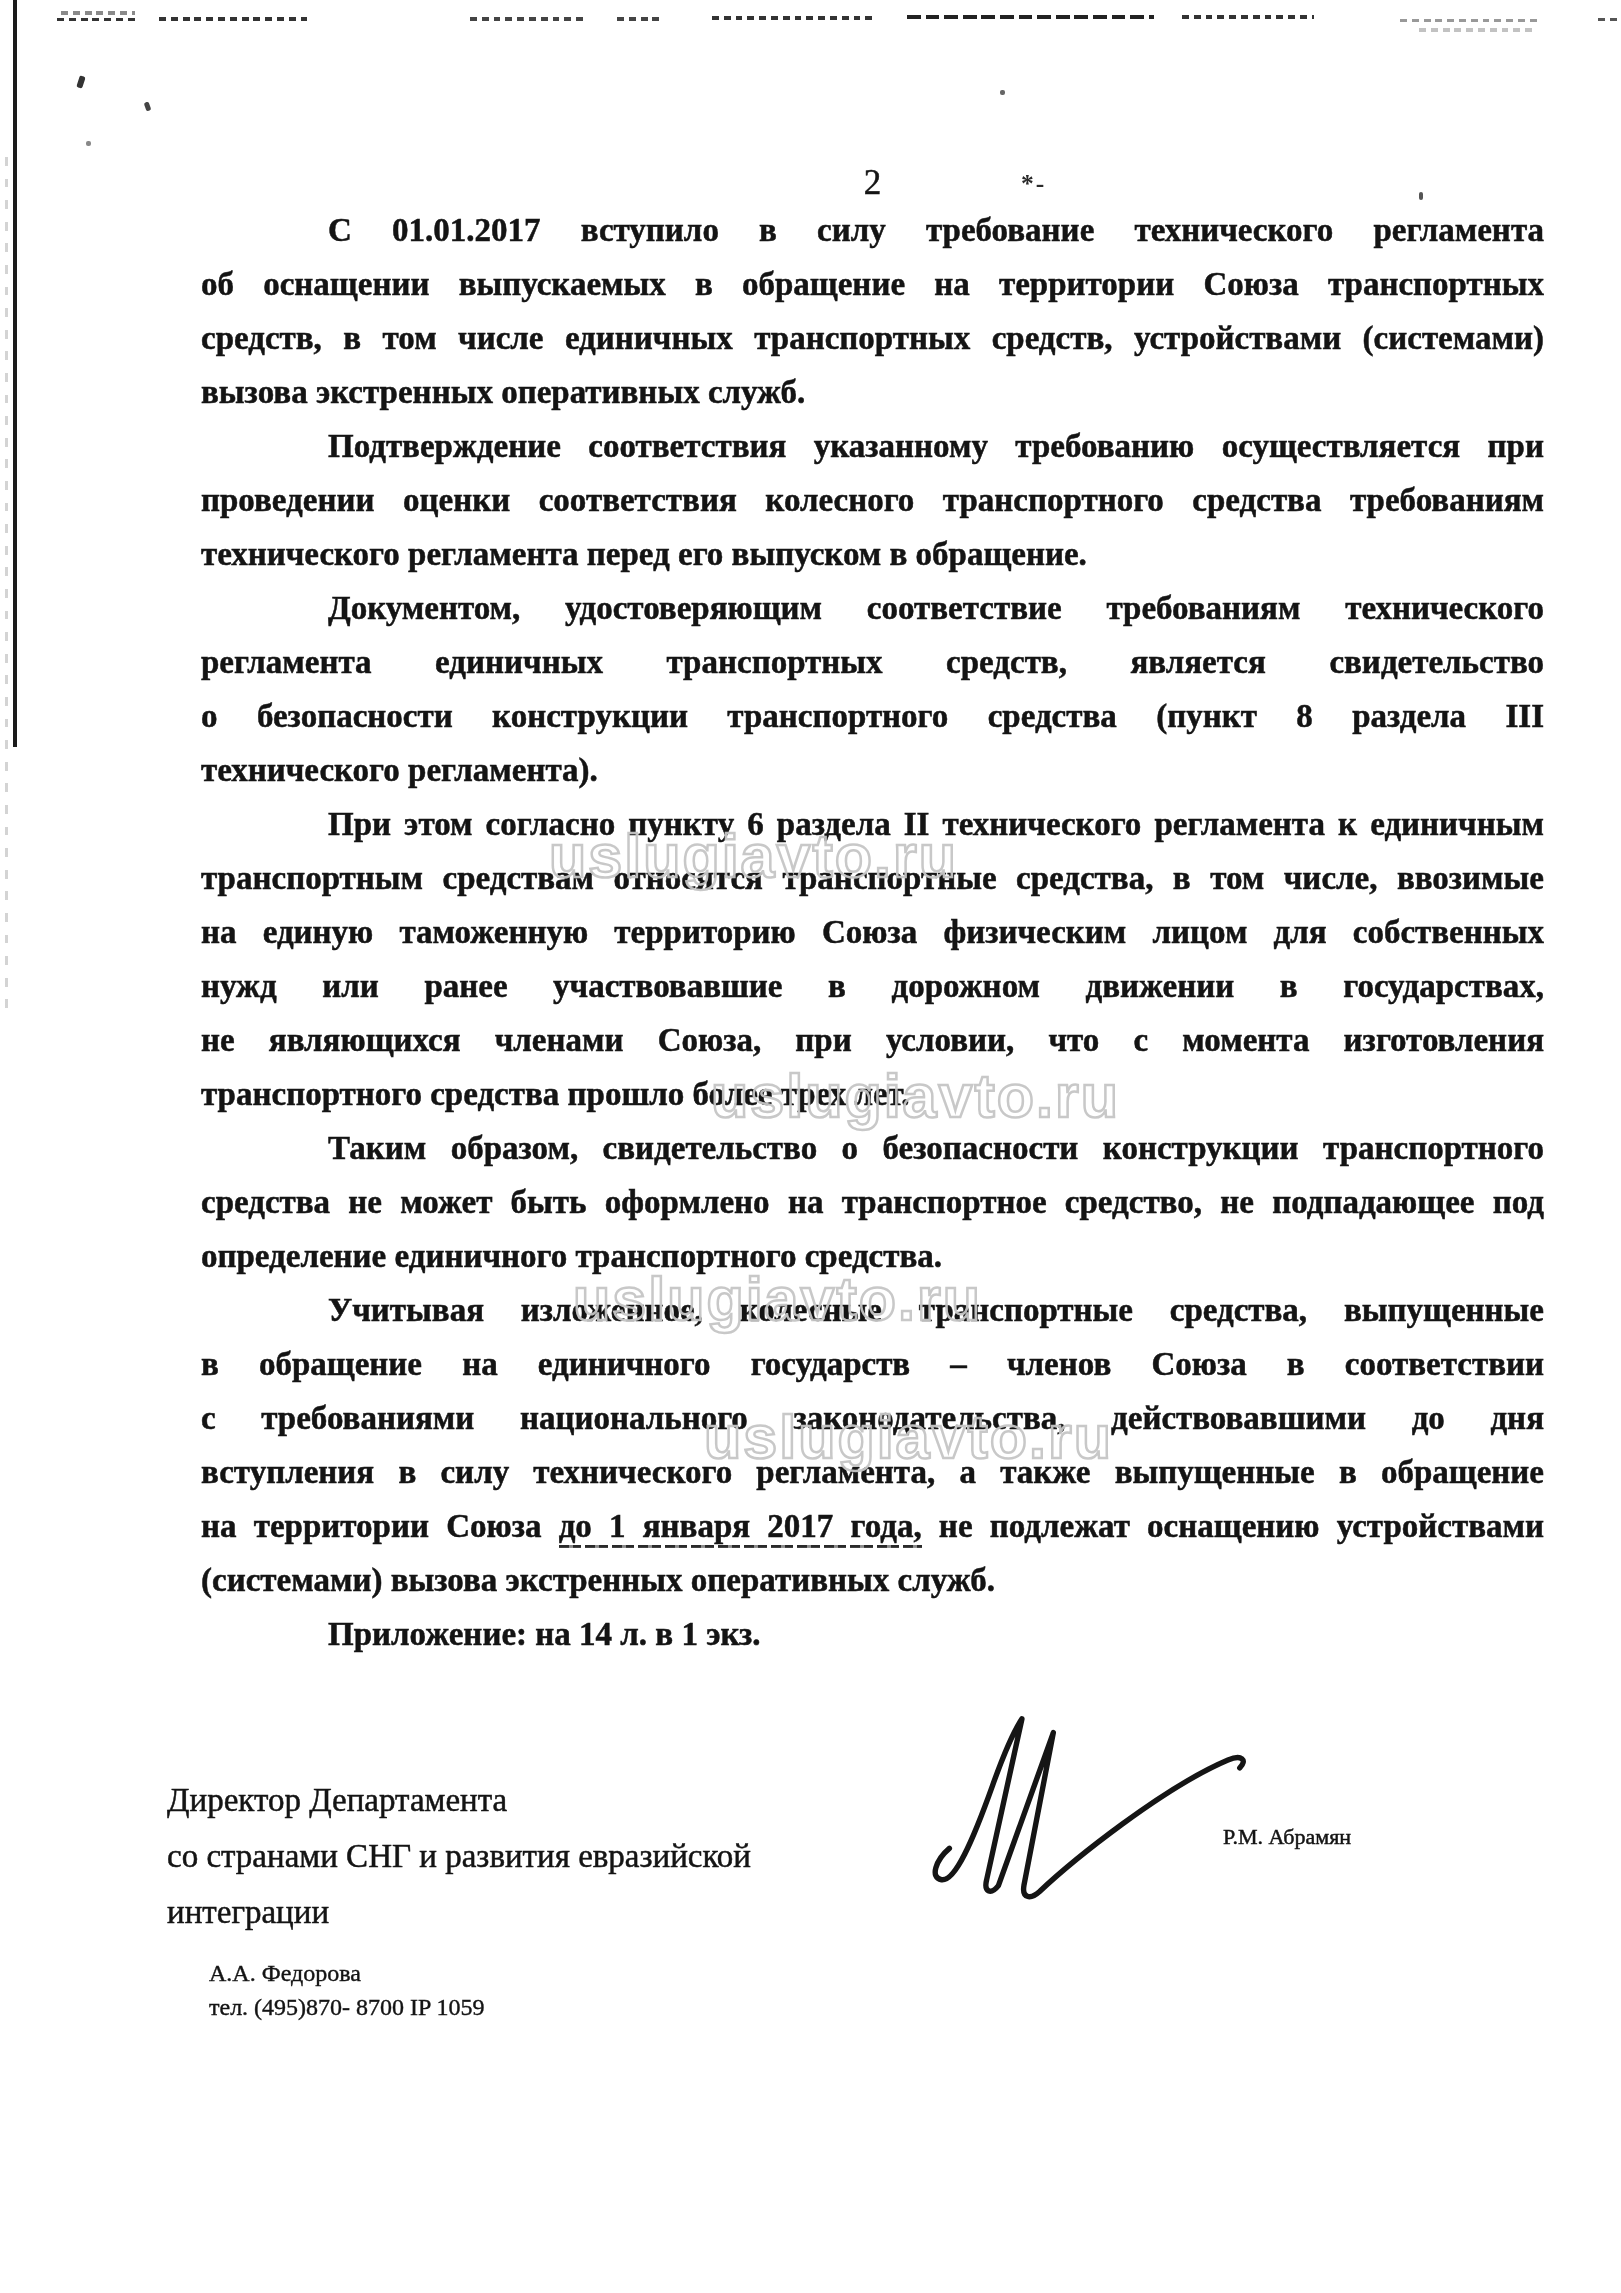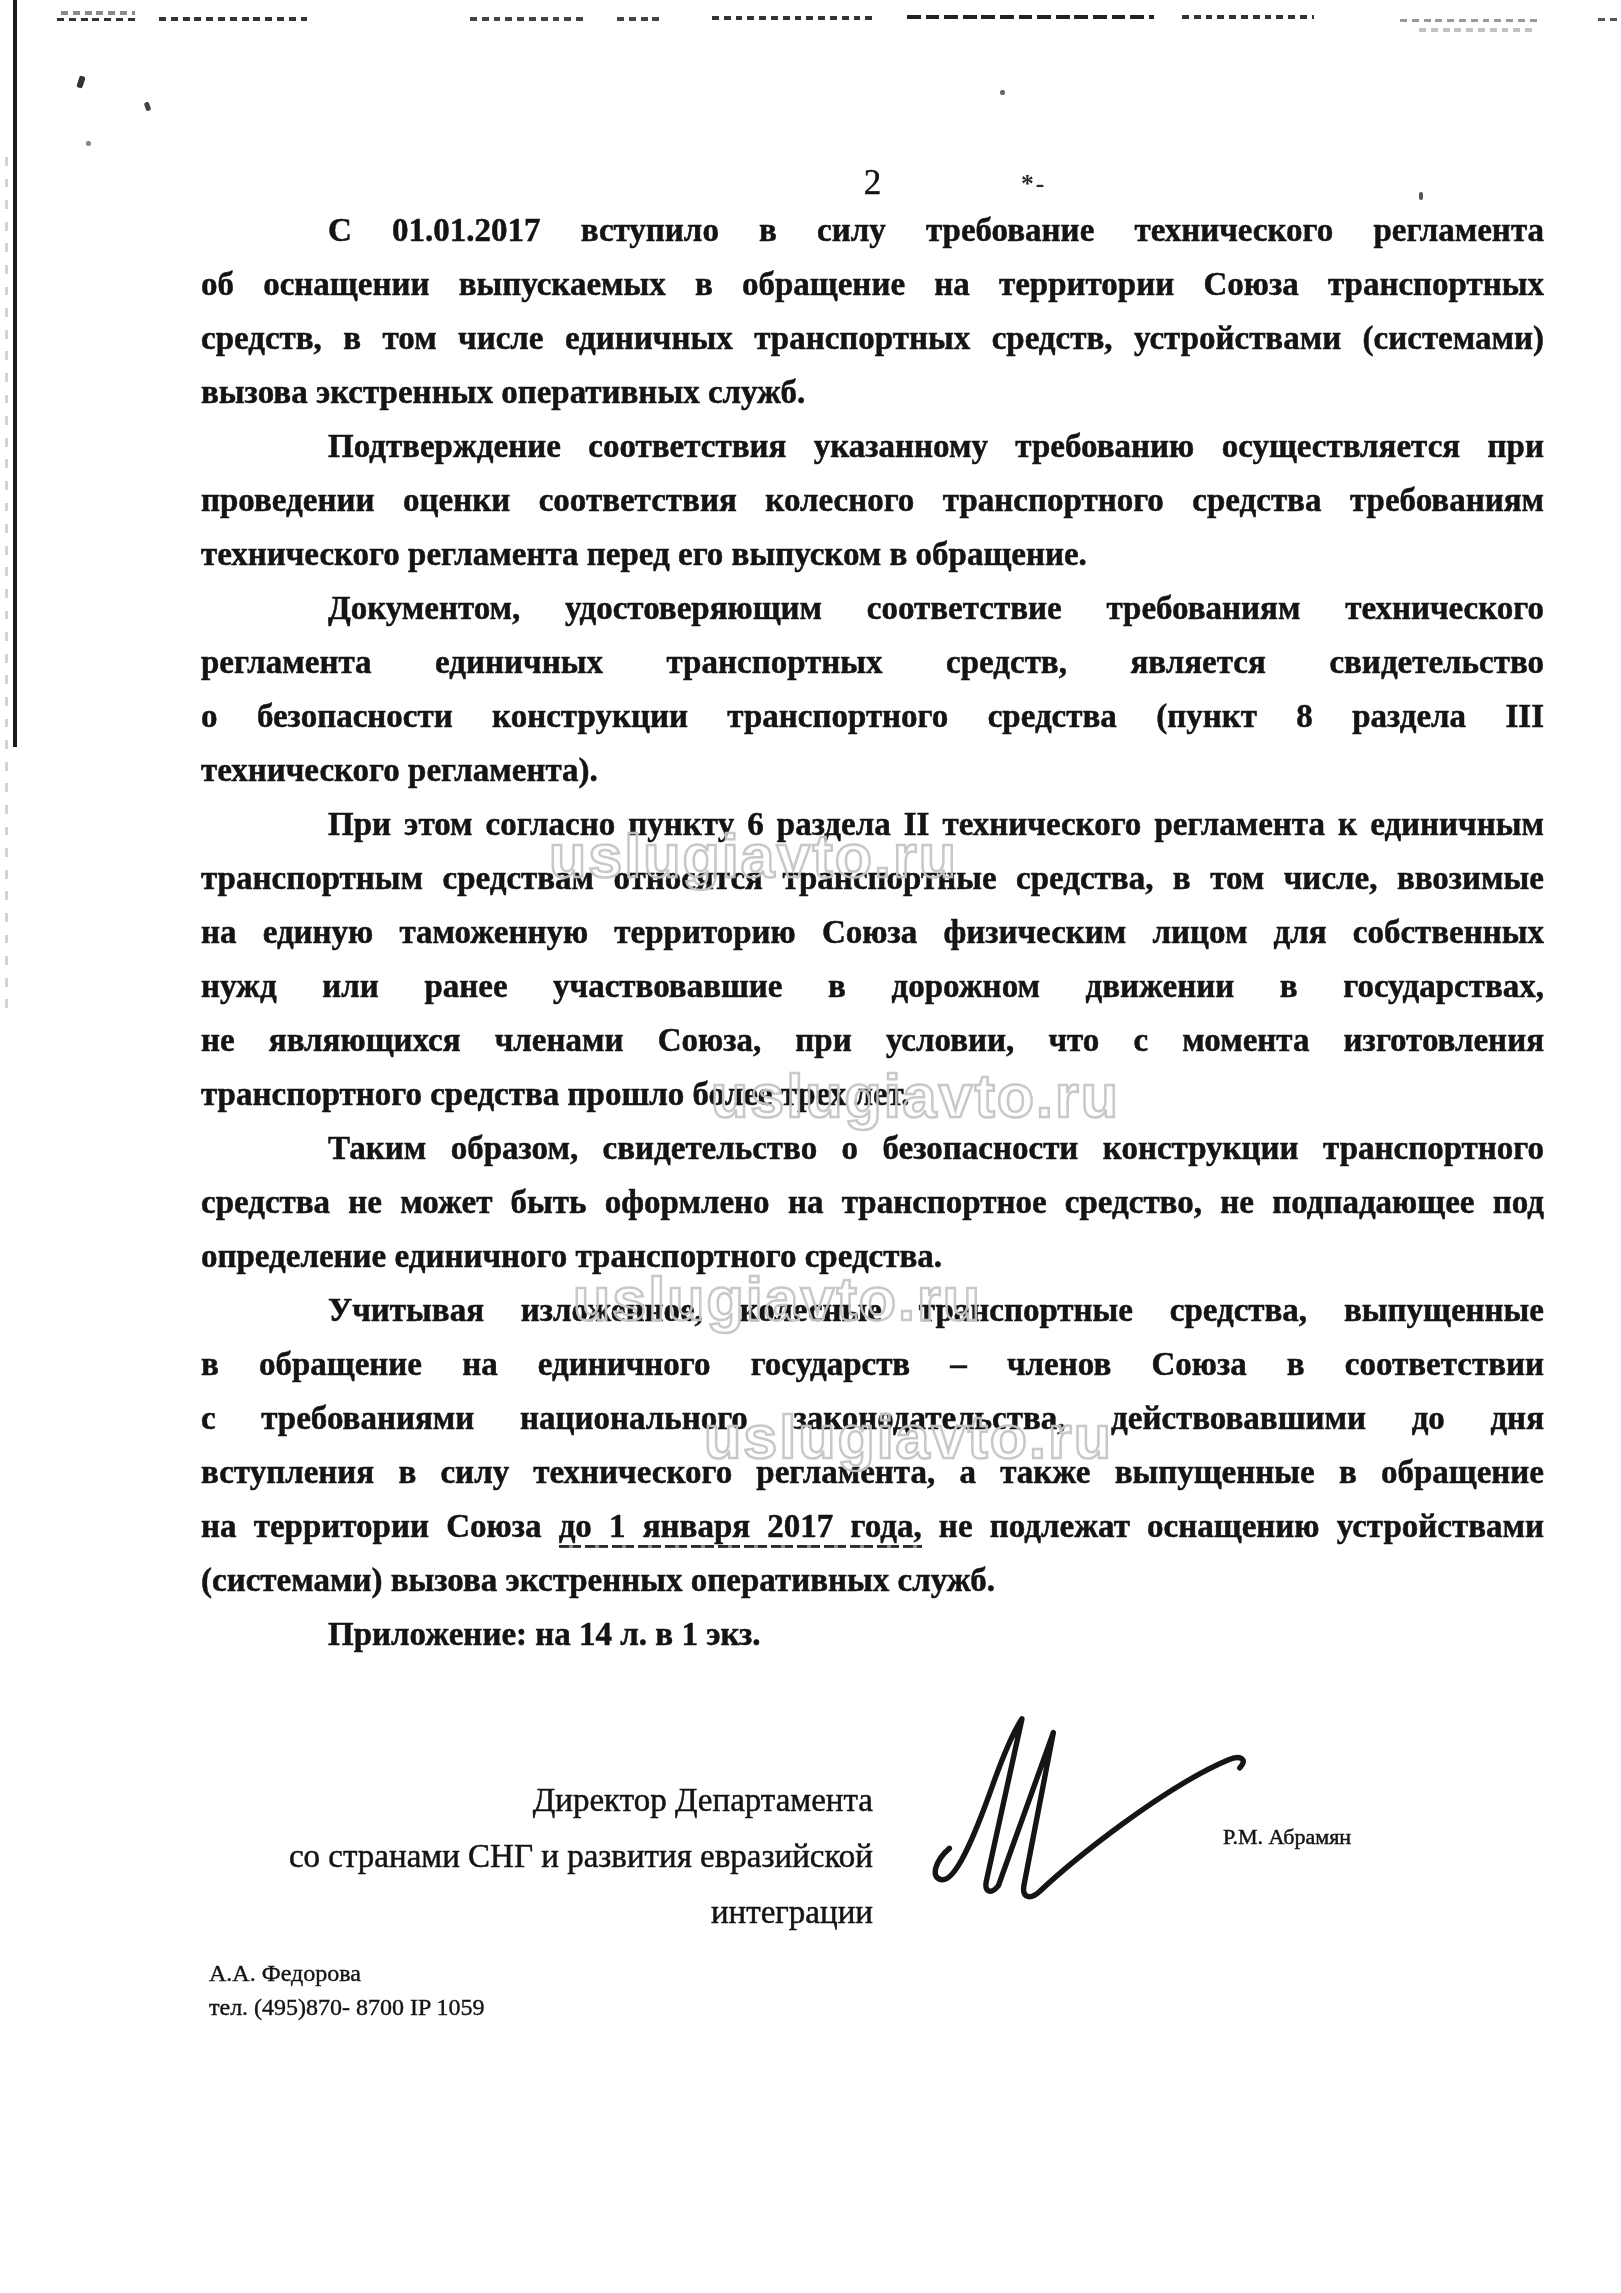--- a/index.html
+++ b/index.html
@@ -24,21 +24,21 @@
     font-size:35px;-webkit-text-stroke:0.5px #141414;}
   .pagemark{position:absolute;left:1021px;top:169px;font-size:25.5px;color:#2a2a2a;
     letter-spacing:2px;font-weight:bold;}
   .u2017{padding-bottom:3.9px;
     background:repeating-linear-gradient(90deg,#2a2a2a 0 9.8px,#8a8a8a 9.8px 13.7px,#2a2a2a 13.7px 22.5px,rgba(42,42,42,0) 22.5px 26.5px) left 100% / 100% 2.9px no-repeat;}
   
   .wm{position:absolute;font-family:"Liberation Sans","DejaVu Sans",sans-serif;
     font-weight:bold;font-size:61px;letter-spacing:2px;color:transparent;
     -webkit-text-stroke:2.5px #c6c6c6;opacity:.95;white-space:nowrap;z-index:5;}
   
-  .sigblock{position:absolute;left:167px;top:1772px;width:706px;text-align:right;
+  .sigblock{position:absolute;left:167px;top:1772px;width:706px;text-align:left;
     font-size:33px;-webkit-text-stroke:0.5px #141414;}
   .sigblock .sln{height:56px;line-height:56px;}
   .signer{position:absolute;left:1223px;top:1824px;font-size:22px;
     -webkit-text-stroke:0.5px #141414;white-space:nowrap;}
   .signature-svg{position:absolute;left:916px;top:1703px;}
   
   .footer{position:absolute;left:209px;top:1956px;font-size:24px;line-height:34px;
     -webkit-text-stroke:0.4px #141414;}
 </style>
 </head>

